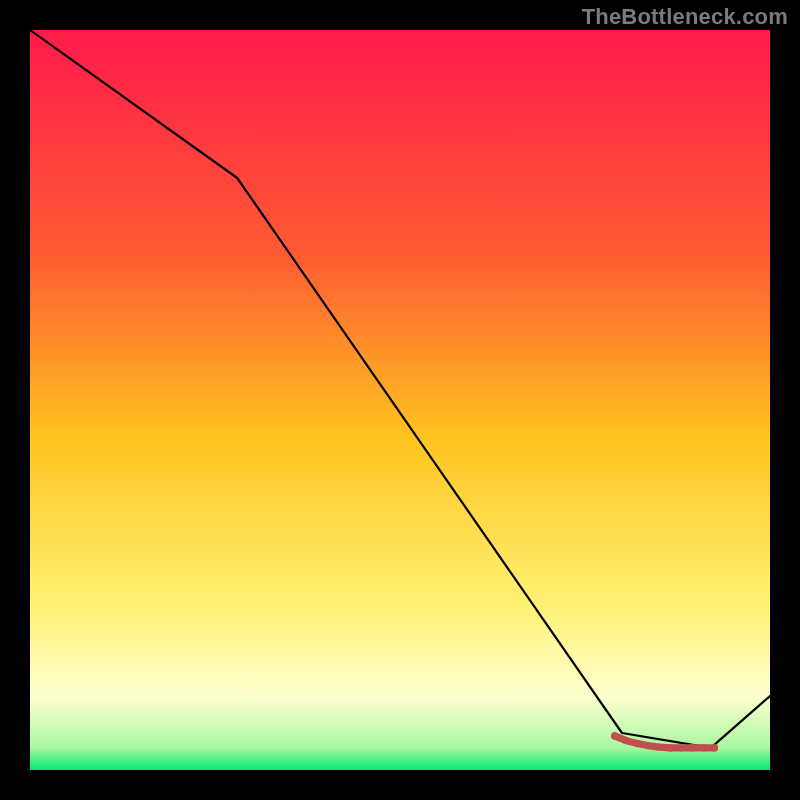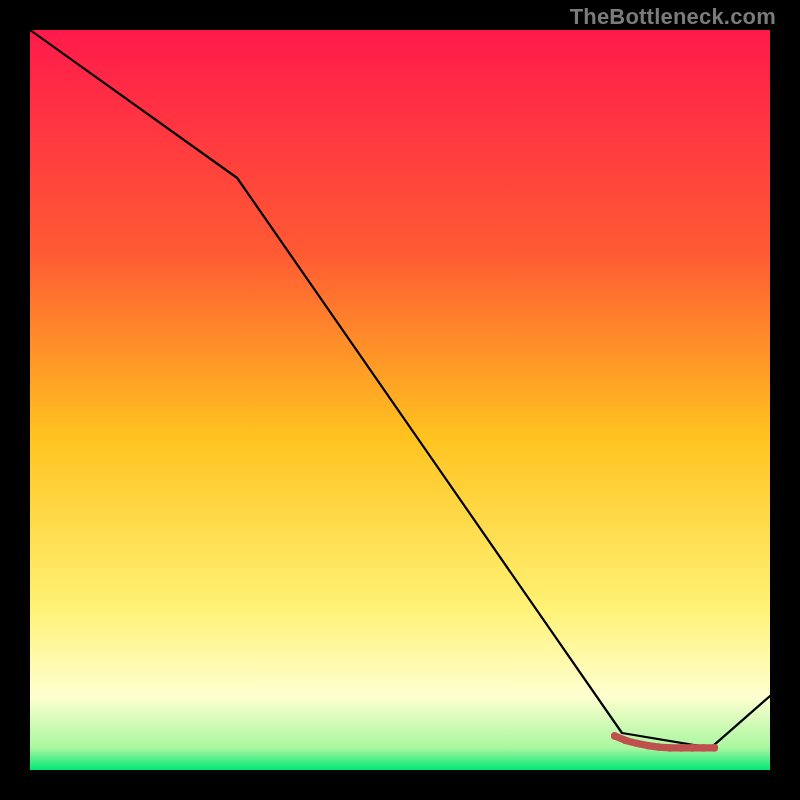--- a/index.html
+++ b/index.html
@@ -13,21 +13,21 @@
   }
   .frame {
     position: relative;
     width: 800px;
     height: 800px;
     background: #000000;
   }
   .watermark {
     position: absolute;
     top: 4px;
-    right: 24px;
+    right: 12px;
     color: #7b7b7b;
     font-size: 22px;
     font-weight: 600;
     letter-spacing: 0.2px;
     user-select: none;
   }
   .plot {
     position: absolute;
     left: 30px;
     top: 30px;

